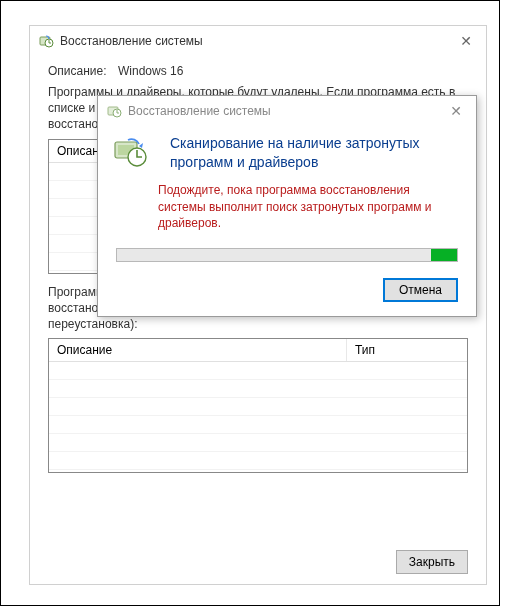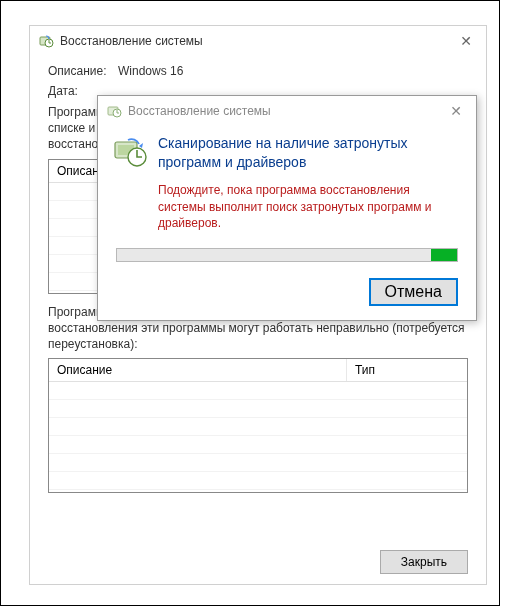--- a/index.html
+++ b/index.html
@@ -70,21 +70,21 @@
     .table1 .table-rows { height: 110px; }
     .table2 .table-rows { height: 110px; }
     .footer-btns {
       position: absolute;
       right: 18px;
       bottom: 10px;
     }
     .btn {
       border: 1px solid #aaa;
       background: #e1e1e1;
-      padding: 4px 20px;
+      padding: 4px 12px;
       font-size: 12px;
       cursor: pointer;
     }
 
     .modal {
       position: absolute;
       left: 96px;
       top: 94px;
       width: 380px;
       background: #fff;
@@ -99,21 +99,21 @@
       padding: 0 8px;
       background: #fff;
       color: #888;
     }
     .modal-titlebar .title-icon { width: 16px; height: 16px; margin-right: 6px; opacity: 0.7; }
     .modal-titlebar .title-text { flex: 1; font-size: 12px; color: #888; }
     .modal-close { width: 24px; text-align: center; color: #888; cursor: pointer; font-size: 14px; }
     .modal-body {
       padding: 8px 18px 14px 14px;
     }
-    .modal-top { display: flex; gap: 10px; }
+    .modal-top { display: flex; gap: 22px; }
     .modal-icon { width: 36px; flex-shrink: 0; }
     .modal-heading {
       color: #0a3e8f;
       font-size: 14px;
       line-height: 1.35;
       margin-bottom: 10px;
     }
     .modal-text {
       font-size: 12px;
       color: #b91c1c;
@@ -134,21 +134,21 @@
       top: 0;
       bottom: 0;
       width: 26px;
       background: #06b025;
     }
     .modal-btns { text-align: right; }
     .btn-primary {
       border: 2px solid #0078d7;
       background: #e1e1e1;
       padding: 3px 14px;
-      font-size: 16px;
+      font-size: 12px;
       cursor: pointer;
     }
     svg.ricon { display: block; }
   </style>
 </head>
 <body>
 
 <div class="outer-frame">
 
   <div class="main-window">
@@ -163,24 +163,20 @@
       </span>
       <span class="title-text">Восстановление системы</span>
       <span class="main-close">✕</span>
     </div>
 
     <div class="main-body">
       <div class="field-row">
         <div class="field-label">Описание:</div>
         <div class="field-value">Windows 16</div>
       </div>
-      <div class="field-row">
-        <div class="field-label">Дата:</div>
-        <div class="field-value"></div>
-      </div>
 
       <div class="para">Программы и драйверы, которые будут удалены. Если программа есть в списке и будут удалена, возможно, ее придется переустановить после восстановления системы:</div>
 
       <div class="table-frame table1">
         <div class="table-header">
           <div class="col-desc">Описание</div>
           <div class="col-type">Тип</div>
         </div>
         <div class="table-rows">
           <div class="table-row"></div>

